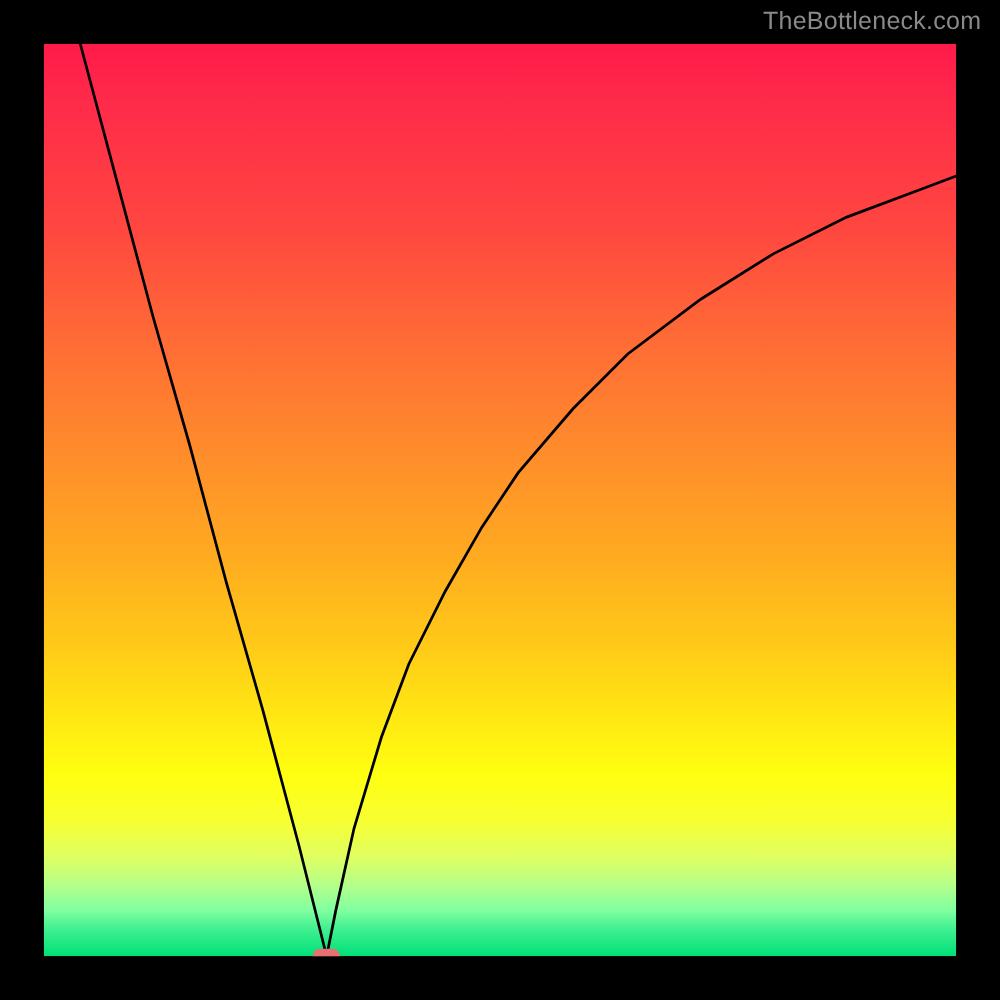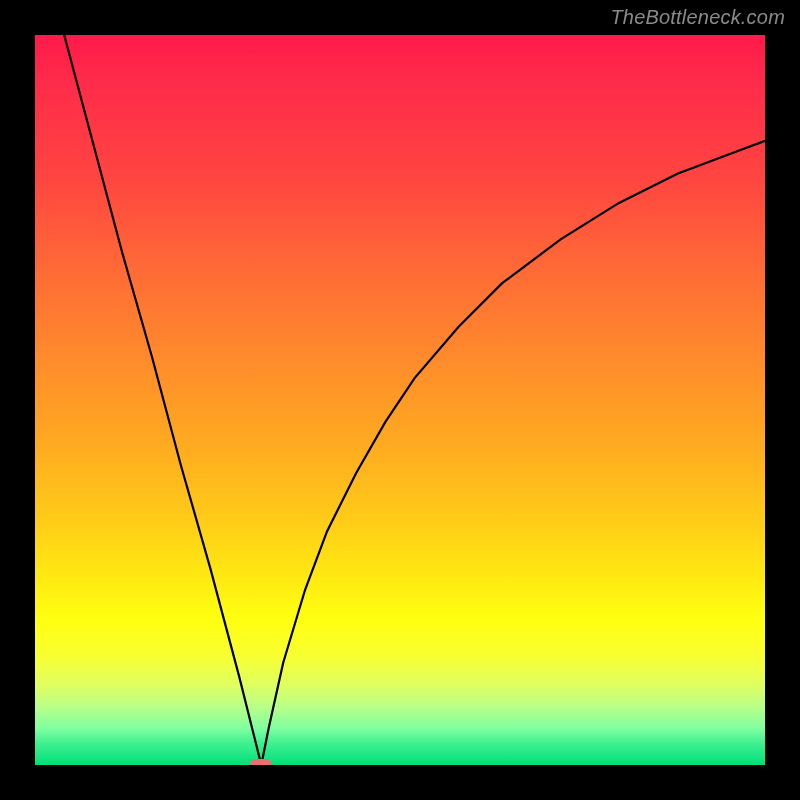--- a/index.html
+++ b/index.html
@@ -11,21 +11,20 @@
     position: relative;
     font-family: Arial, Helvetica, sans-serif;
   }
   .container {
     position: absolute;
     top: 0;
     left: 0;
     width: 800px;
     height: 572px;
     background: #000;
-    font-style: italic;
   }
   .plot-area {
     position: absolute;
     top: 35px;
     left: 35px;
     width: 730px;
     height: 730px;
     overflow: hidden;
   }
   .gradient {

